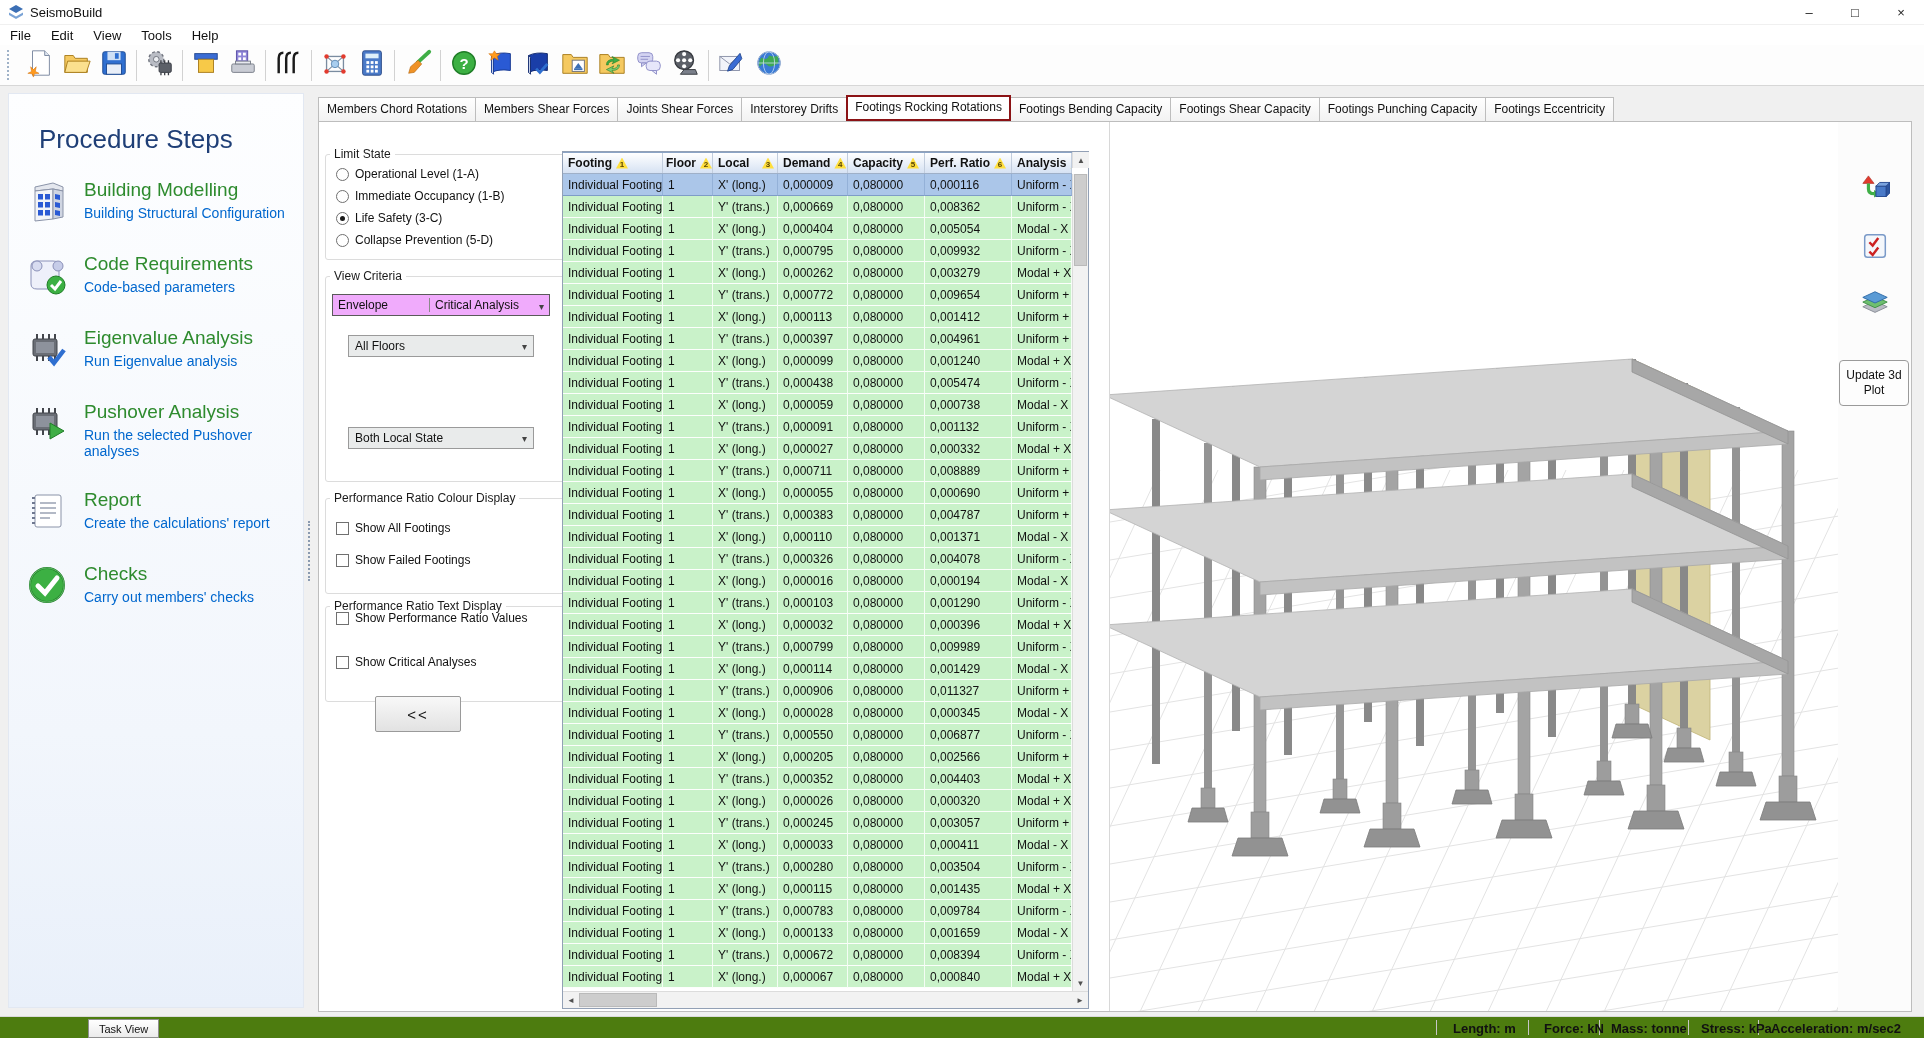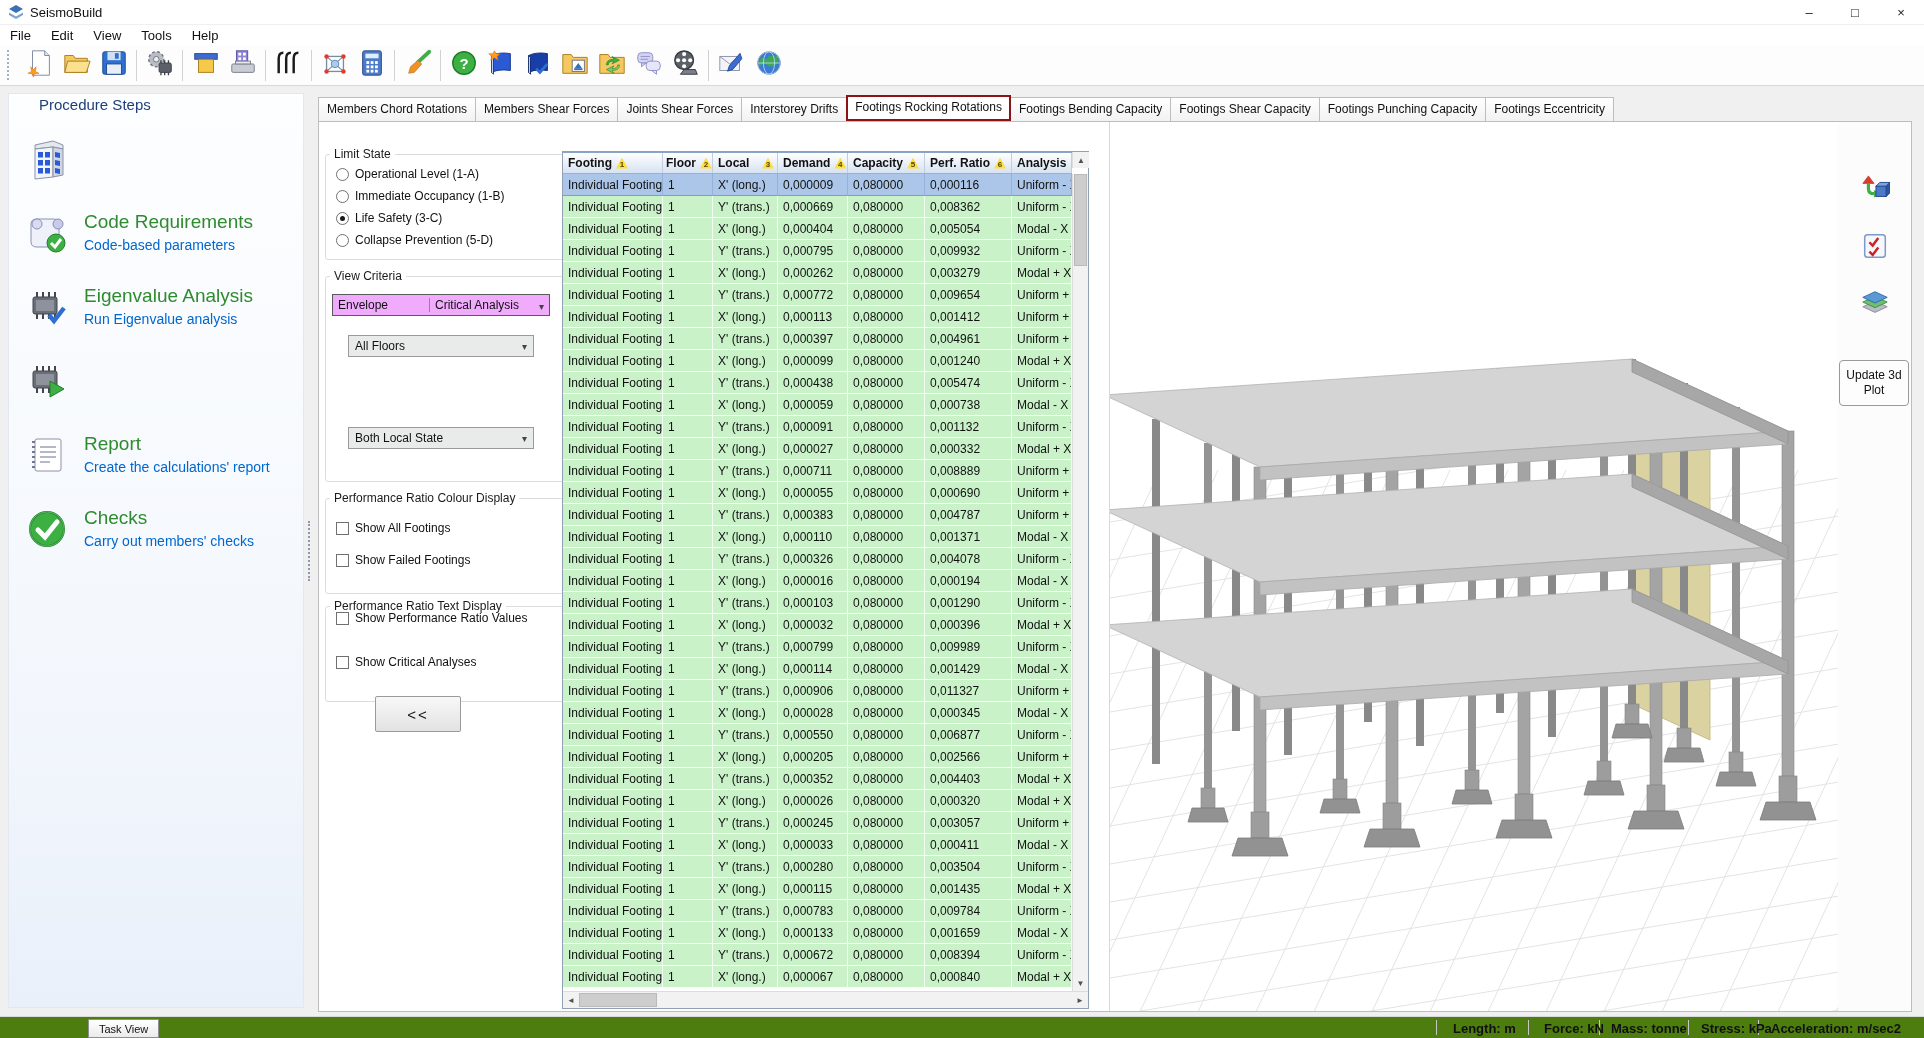--- a/index.html
+++ b/index.html
@@ -12,21 +12,21 @@
   .wbtn{width:46px;height:25px;display:flex;align-items:center;justify-content:center;font-size:13px;color:#222}
   #menubar{position:absolute;left:0;top:25px;right:0;height:20px;background:#fff;display:flex;align-items:center;font-size:13px}
   .mitem{padding:2px 10px;cursor:default}
   
   #toolbar{position:absolute;left:0;top:45px;right:0;height:41px;background:#fdfdfd;border-bottom:1px solid #d7d7d7;display:flex;align-items:center;padding-left:7px}
   .tgrip{width:4px;height:30px;border-left:2px dotted #9fb2c8;margin-right:10px}
   .tbtn{width:37px;height:36px;display:flex;align-items:center;justify-content:center;border-radius:3px}
   .tsep{width:1px;height:31px;background:#d2d2d2;margin:0 4px}
   
   #sidebar{position:absolute;left:8px;top:93px;width:296px;height:915px;background:linear-gradient(180deg,#fdfeff 0%,#f2f6fc 70%,#e9f0fa 100%);border:1px solid #e2e8f2}
-  #sb-title{margin:2px 0 0 30px;font-size:15px;color:#1f3f77}
+  #sb-title{margin:30px 0 0 30px;font-size:26px;color:#1f3f77}
   .step{display:flex;gap:15px;margin:30px 0 0 16px;align-items:flex-start;cursor:pointer}
   .step:first-of-type{margin-top:24px}
   .step-icon{width:44px;height:44px;flex:none}
   .step-title{font-size:19px;color:#2e8b2e;line-height:22px}
   .step-sub{font-size:14px;color:#0067ce;margin-top:4px}
   #splitter{position:absolute;left:304px;top:93px;width:10px;height:915px;display:flex;align-items:center;justify-content:center}
   #splitter .grip{height:60px;border-left:2px dotted #8a9ab0}
   
   #tabbar{position:absolute;left:318px;top:96px;right:10px;height:25px;display:flex;align-items:flex-end}
   .tab{font-size:12px;padding:4px 8px 5px;background:linear-gradient(#ffffff,#f2f2f2);border:1px solid #bdbdbd;border-bottom:none;margin-right:-1px;white-space:nowrap;cursor:pointer}
@@ -286,20 +286,24 @@
             <rect x="13" y="15" width="5" height="5.5" fill="#2a5ad4"></rect>
             <rect x="20" y="15" width="5" height="5.5" fill="#2a5ad4"></rect>
             <rect x="13" y="23" width="5" height="5.5" fill="#2a5ad4"></rect>
             <rect x="20" y="23" width="5" height="5.5" fill="#2a5ad4"></rect>
             <rect x="13" y="31" width="5" height="5.5" fill="#2a5ad4"></rect>
             <rect x="20" y="31" width="5" height="5.5" fill="#2a5ad4"></rect>
             <polygon points="30,15 35,16 35,21 30,20" fill="#2a5ad4"></polygon>
             <polygon points="30,23 35,24 35,29 30,28" fill="#2a5ad4"></polygon>
             <polygon points="30,31 35,32 35,37 30,36" fill="#2a5ad4"></polygon>
           </svg></span>
+        <div>
+          <div class="step-title">Building Modelling</div>
+          <div class="step-sub">Building Structural Configuration</div>
+        </div>
       </div>
       <div class="step">
         <span class="step-icon"><svg width="44" height="44" viewBox="0 0 44 44">
             <path d="M12 8q-6 0-6 5v18q0 5 6 5h16q6 0 6-5V13q0-5-6-5z" fill="#eef0fa" stroke="#8a90b8"></path>
             <ellipse cx="12" cy="13" rx="5" ry="5" fill="#d8dcf0" stroke="#8a90b8"></ellipse>
             <ellipse cx="33" cy="13" rx="5" ry="5" fill="#c6cce8" stroke="#8a90b8"></ellipse>
             <circle cx="31" cy="32" r="9" fill="#3cb043" stroke="#1f7d27"></circle>
             <path d="M26 32l4 4 6-8" stroke="#fff" stroke-width="3" fill="none"></path>
           </svg></span>
         <div>
@@ -319,20 +323,24 @@
           <div class="step-sub">Run Eigenvalue analysis</div>
         </div>
       </div>
       <div class="step">
         <span class="step-icon"><svg width="44" height="44" viewBox="0 0 44 44">
             <rect x="8" y="12" width="24" height="17" rx="2" fill="#6a6e76" stroke="#43464c"></rect>
             <rect x="11" y="15" width="18" height="11" fill="#8d929c"></rect>
             <path d="M12 12V7M18 12V7M24 12V7M30 12V7M12 34v-5M18 34v-5M24 34v-5M30 34v-5" stroke="#43464c" stroke-width="2"></path>
             <polygon points="25,22 39,30 25,38" fill="#3fae46" stroke="#1f7d27"></polygon>
           </svg></span>
+        <div>
+          <div class="step-title">Pushover Analysis</div>
+          <div class="step-sub">Run the selected Pushover analyses</div>
+        </div>
       </div>
       <div class="step">
         <span class="step-icon"><svg width="44" height="44" viewBox="0 0 44 44">
             <rect x="10" y="6" width="26" height="32" rx="2" fill="#fff" stroke="#8a93a8"></rect>
             <path d="M15 14h16M15 19h16M15 24h16M15 29h10" stroke="#9aa2b4" stroke-width="1.6"></path>
             <path d="M10 9h-3M10 14h-3M10 19h-3M10 24h-3M10 29h-3M10 34h-3" stroke="#6f7890" stroke-width="2"></path>
           </svg></span>
         <div>
           <div class="step-title">Report</div>
           <div class="step-sub">Create the calculations' report</div>

